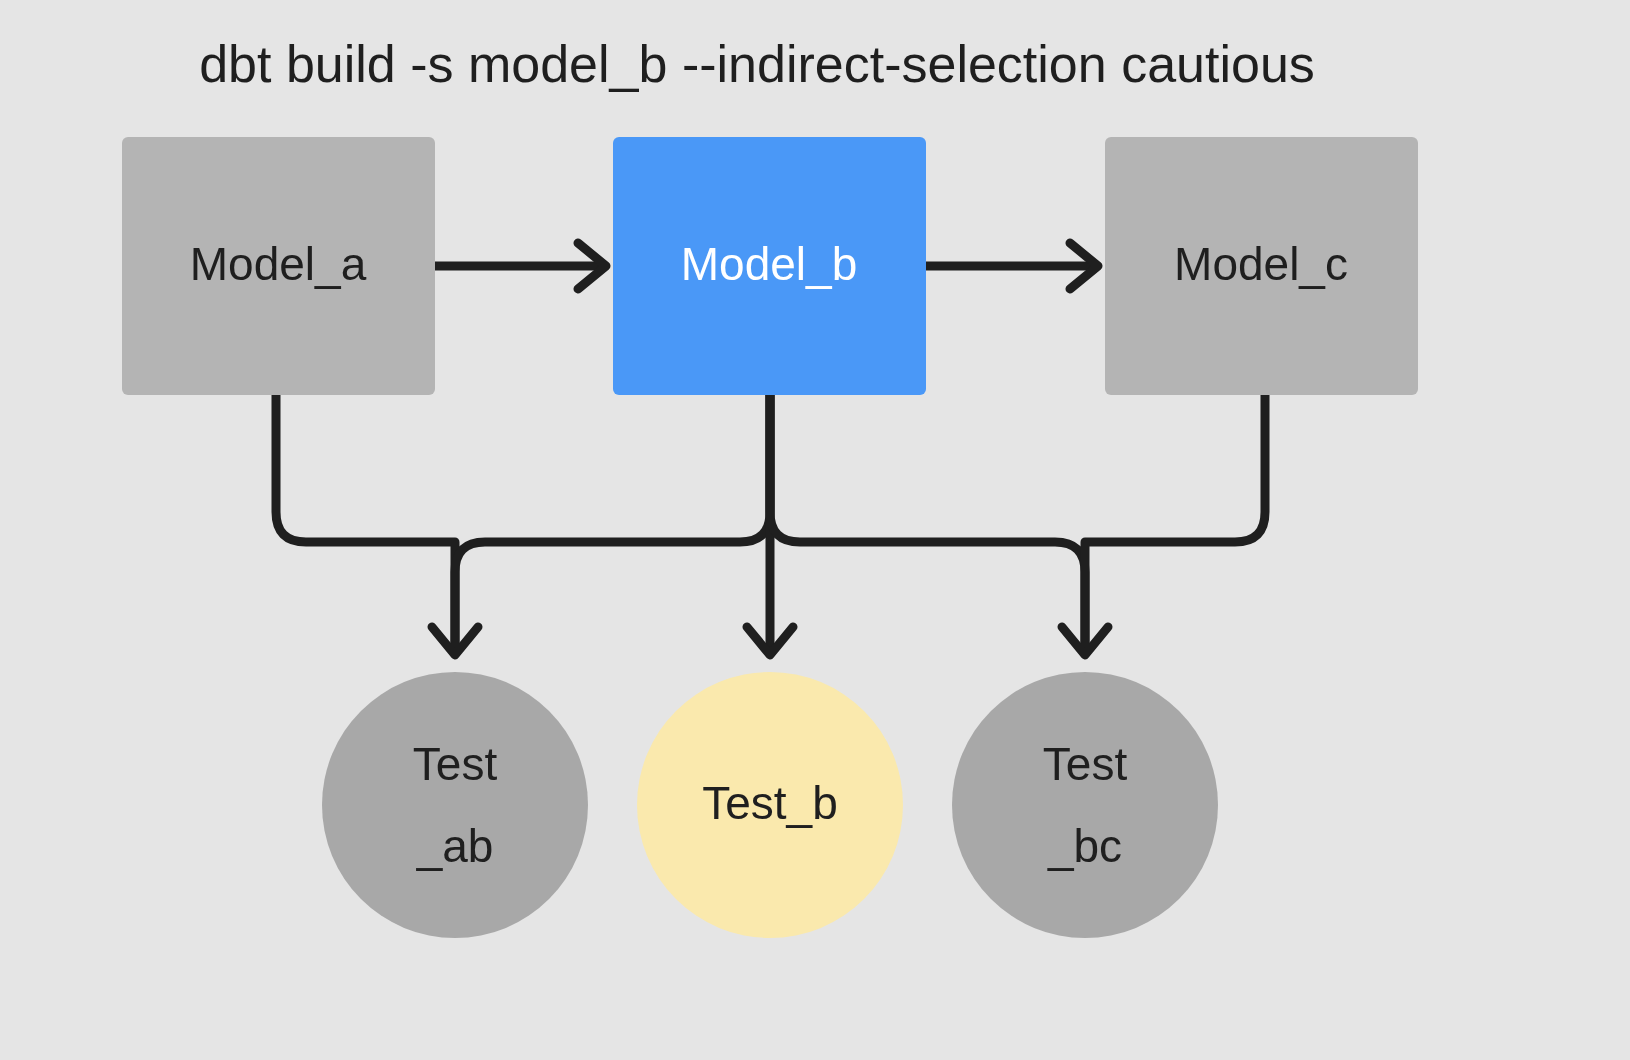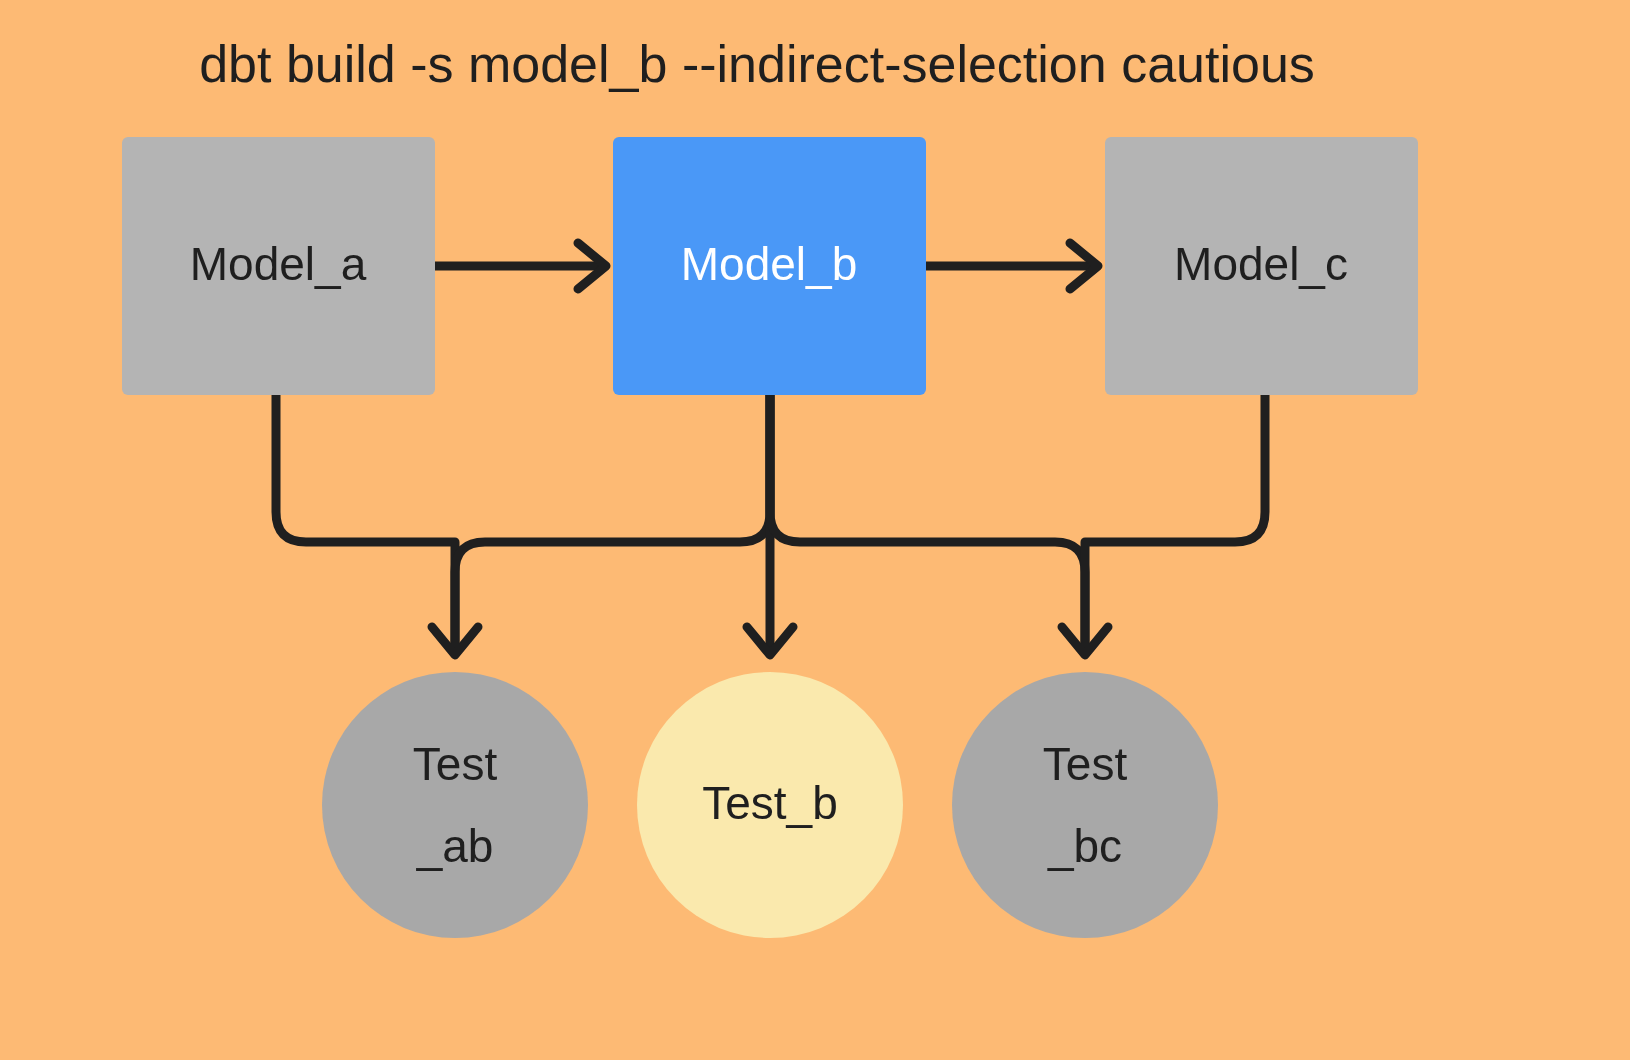--- a/index.html
+++ b/index.html
@@ -11,21 +11,21 @@
   body {
     width: 1630px;
     height: 1060px;
     overflow: hidden;
     font-family: "Liberation Sans", sans-serif;
   }
   #canvas {
     position: relative;
     width: 1630px;
     height: 1060px;
-    background: #fdba74;
+    background: #e5e5e5;
     text-align: center;
   }
   #diagram-svg {
     position: absolute;
     left: 0;
     top: 0;
     width: 1630px;
     height: 1060px;
   }
   .node-label {

